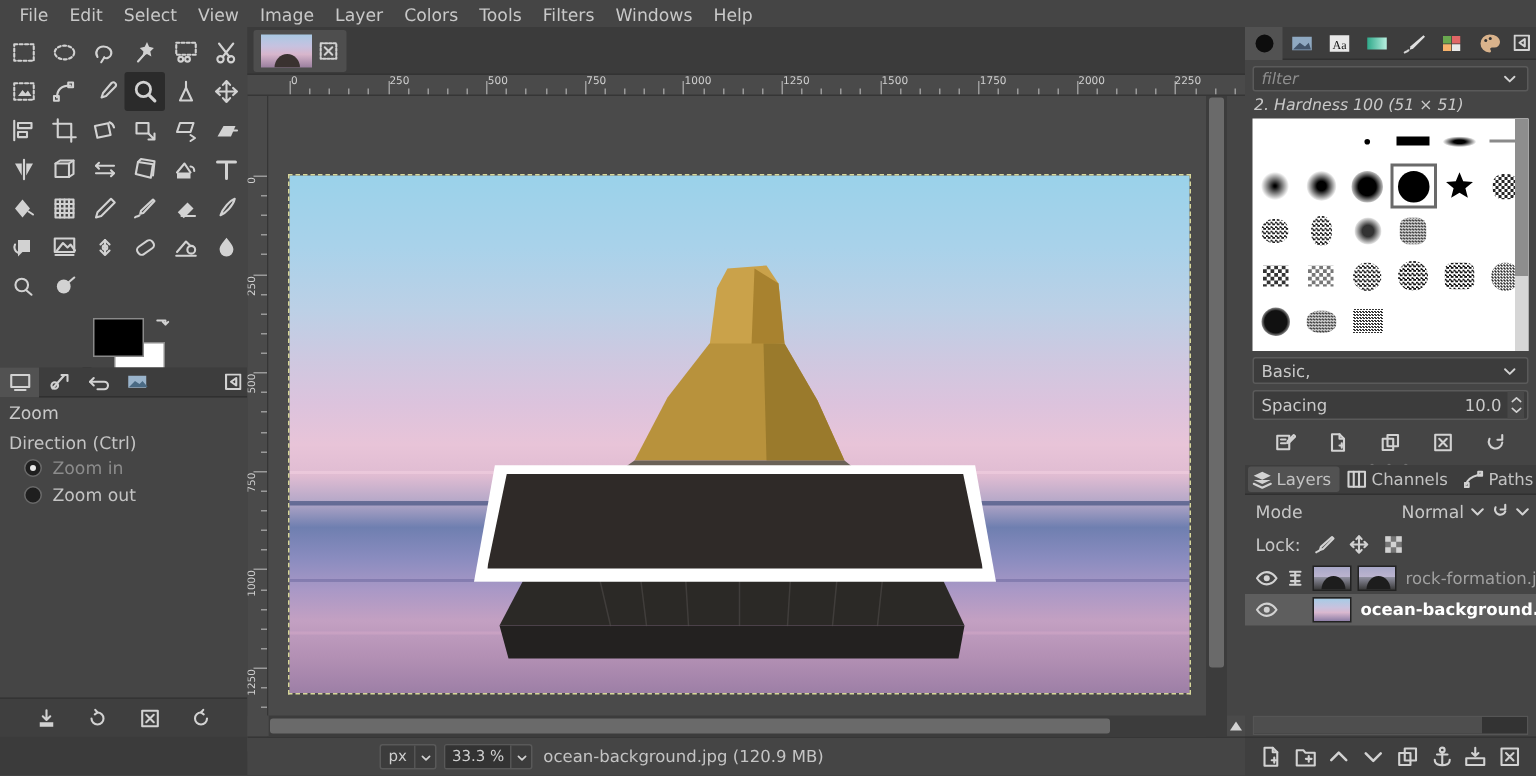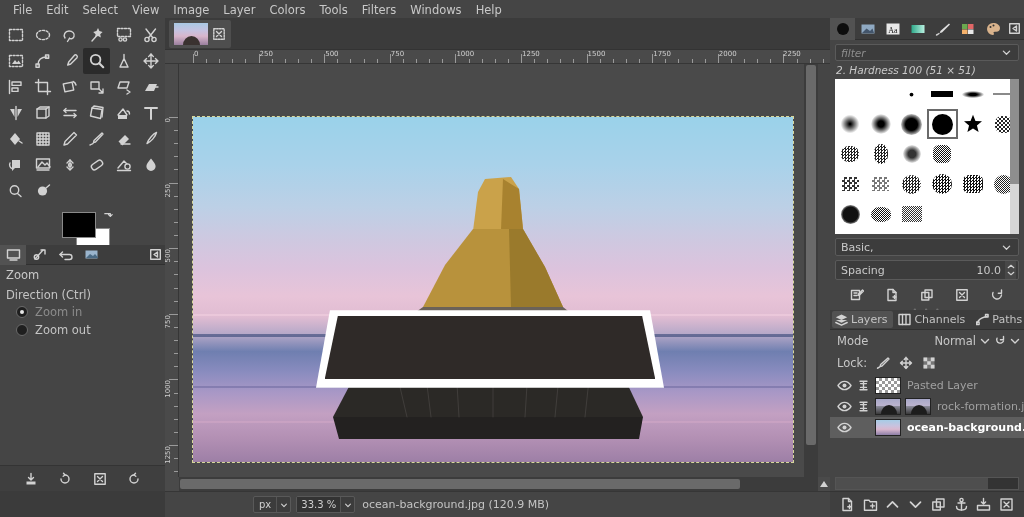--- a/index.html
+++ b/index.html
@@ -1029,32 +1029,20 @@
       <div class="layer-list">
         <div class="layer-row">
           <svg class="eye" viewBox="0 0 15 13">
               <path d="M1 6.5C3 3.5 5.2 2.4 7.5 2.4s4.5 1.1 6.5 4.1c-2 3-4.2 4.1-6.5 4.1S3 9.5 1 6.5z"></path>
               <circle class="filled" fill="#d2d2d2" stroke="none" cx="7.5" cy="6.5" r="2"></circle>
             </svg>
           <svg class="link" viewBox="0 0 11 13">
               <path d="M2 2.2h7M2 10.8h7M5.5 2.2v8.6"></path>
               <path d="M2.6 4.6h5.8M2.6 8.4h5.8"></path>
             </svg>
-          <div class="layer-thumb thumb-checker"></div>
-          <div class="layer-name">Pasted Layer</div>
-        </div>
-        <div class="layer-row">
-          <svg class="eye" viewBox="0 0 15 13">
-              <path d="M1 6.5C3 3.5 5.2 2.4 7.5 2.4s4.5 1.1 6.5 4.1c-2 3-4.2 4.1-6.5 4.1S3 9.5 1 6.5z"></path>
-              <circle class="filled" fill="#d2d2d2" stroke="none" cx="7.5" cy="6.5" r="2"></circle>
-            </svg>
-          <svg class="link" viewBox="0 0 11 13">
-              <path d="M2 2.2h7M2 10.8h7M5.5 2.2v8.6"></path>
-              <path d="M2.6 4.6h5.8M2.6 8.4h5.8"></path>
-            </svg>
           <div class="layer-thumb thumb-rock"></div>
           <div class="layer-thumb thumb-rock" style="margin-left:-2px"></div>
           <div class="layer-name">rock-formation.jp</div>
         </div>
         <div class="layer-row sel">
           <svg class="eye" viewBox="0 0 15 13">
               <path d="M1 6.5C3 3.5 5.2 2.4 7.5 2.4s4.5 1.1 6.5 4.1c-2 3-4.2 4.1-6.5 4.1S3 9.5 1 6.5z"></path>
               <circle class="filled" fill="#d2d2d2" stroke="none" cx="7.5" cy="6.5" r="2"></circle>
             </svg>
           <div class="link-spacer"></div>

